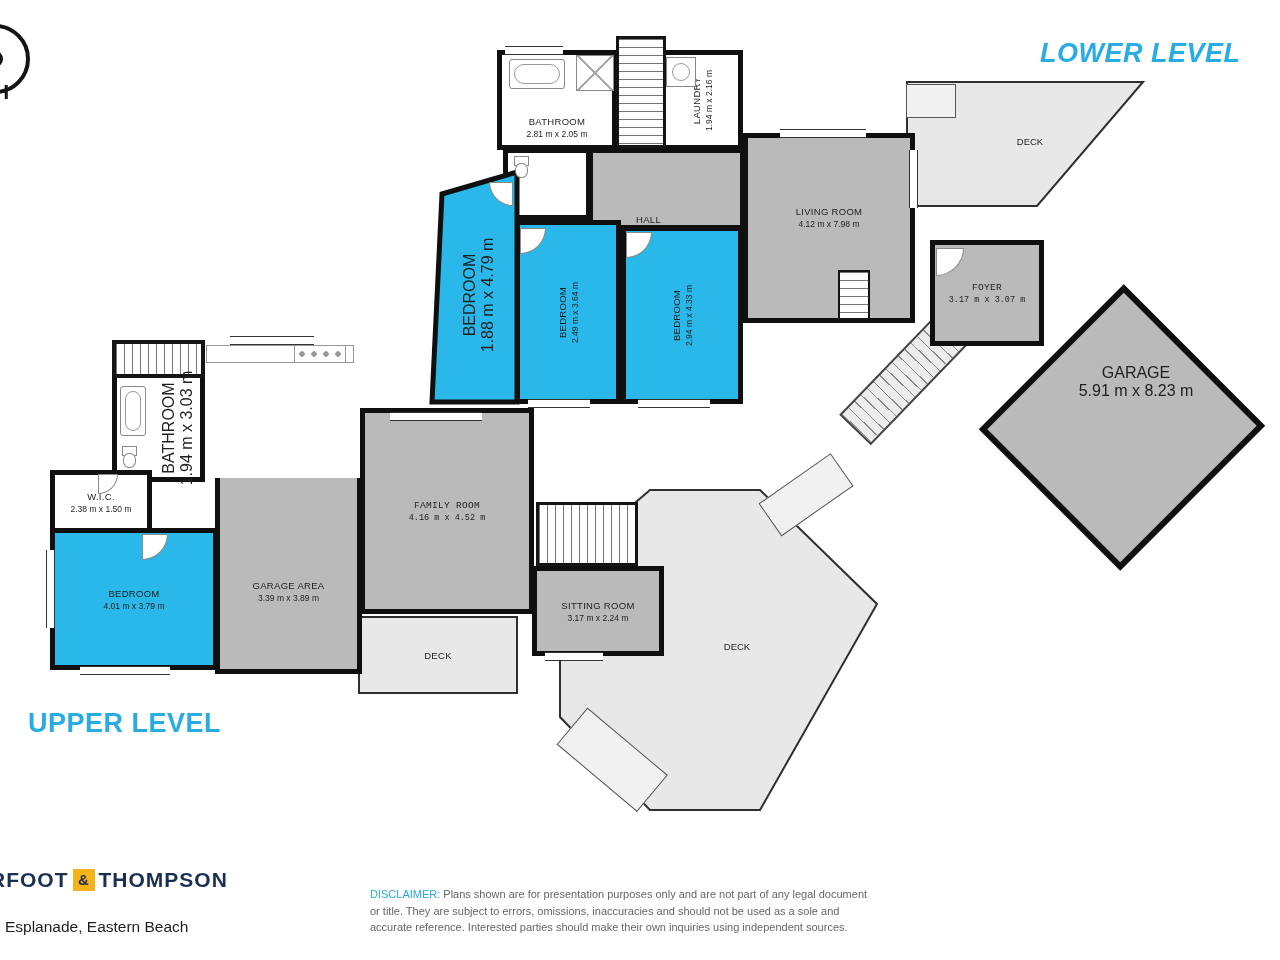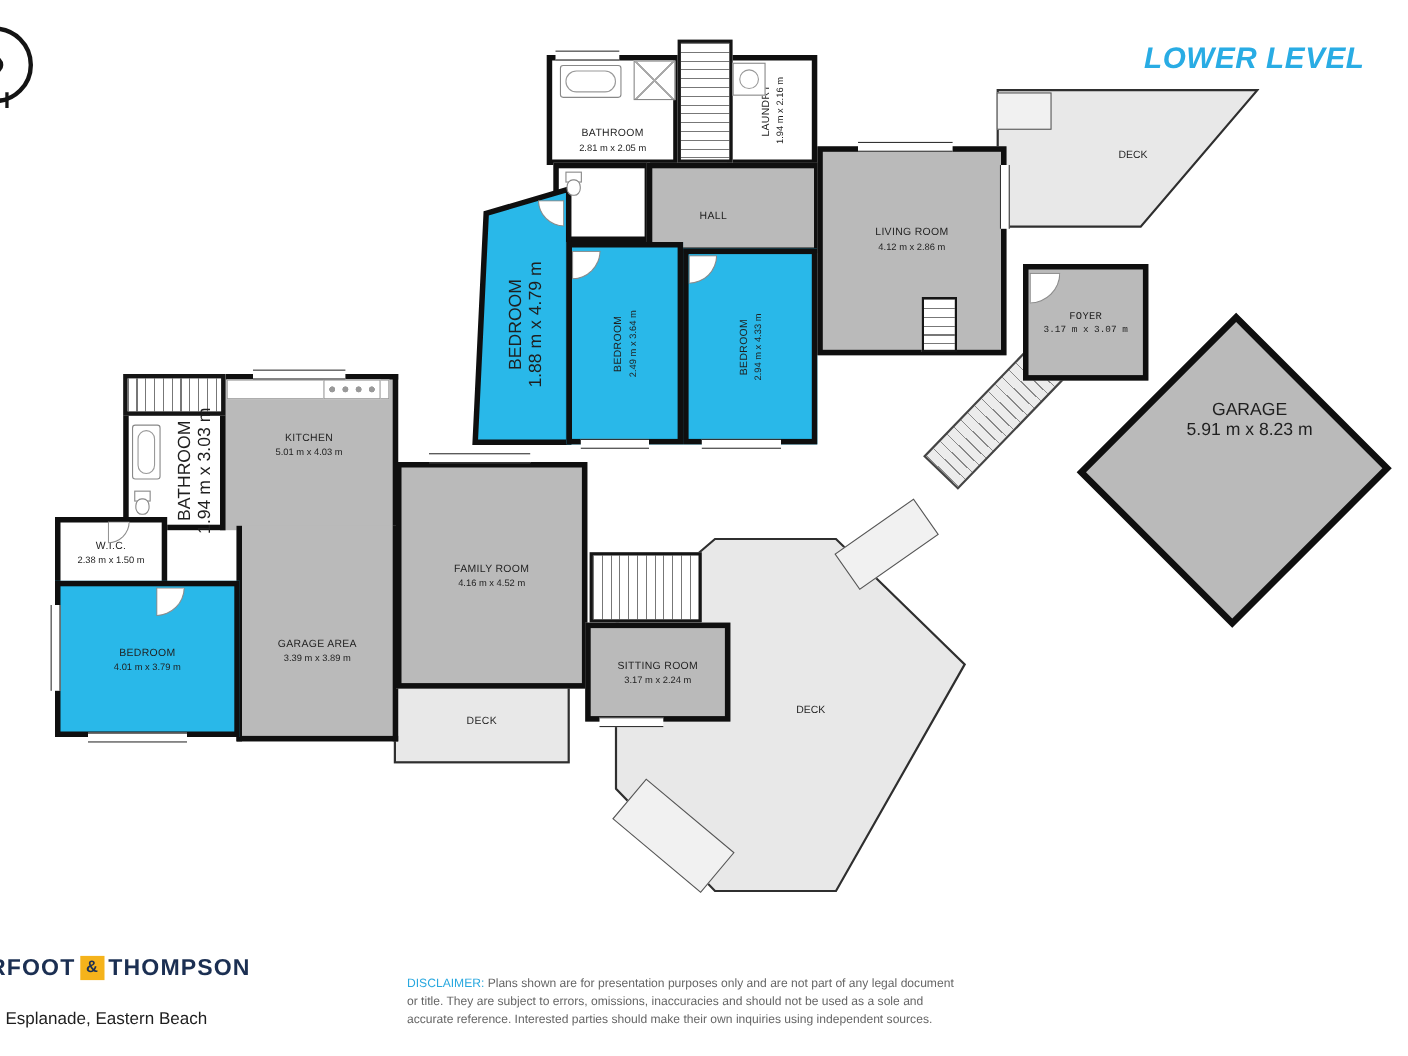--- a/index.html
+++ b/index.html
@@ -115,21 +115,21 @@
   <div class="toilet" style="left:514px; top:156px;"></div>
 
   <div class="room white" style="left:661px; top:50px; width:82px; height:100px;">
     <div class="label vlabel">
       <div class="rname">LAUNDRY</div>
       <div class="rdims">1.94 m x 2.16 m</div>
     </div>
   </div>
   <div class="washer" style="left:666px; top:57px; width:30px; height:30px;"></div>
 
-  <div class="room gray" style="left:588px; top:148px; width:157px; height:82px; padding-right:36px; padding-top:14px;">
+  <div class="room gray" style="left:588px; top:148px; width:157px; height:82px; padding-right:36px; padding-top:14px;align-items:flex-end;">
     <div class="label">
       <div class="rname">HALL</div>
     </div>
   </div>
 
   <svg class="shape roomz" style="left:428px; top:168px;" width="92" height="238" viewBox="0 0 92 238">
     <polygon points="14,26 89,4 89,234 4,234" fill="#29b8e9" stroke="#0f0f0f" stroke-width="5"></polygon>
   </svg>
   <div class="abs-label vert" style="left:479px; top:295px;">
     <div class="rname">BEDROOM</div>
@@ -146,21 +146,21 @@
   <div class="room blue" style="left:621px; top:226px; width:122px; height:178px;">
     <div class="label vlabel">
       <div class="rname">BEDROOM</div>
       <div class="rdims">2.94 m x 4.33 m</div>
     </div>
   </div>
 
   <div class="room gray" style="left:743px; top:133px; width:172px; height:190px; padding-bottom:22px;">
     <div class="label">
       <div class="rname">LIVING ROOM</div>
-      <div class="rdims">4.12 m x 2.86 m</div>
+      <div class="rdims">4.12 m x 7.98 m</div>
     </div>
   </div>
   <div class="stairs treads-h" style="left:838px; top:270px; width:32px; height:50px; border-width:2px;"></div>
 
   <div class="room gray" style="left:930px; top:240px; width:114px; height:106px;font-family:Liberation Mono, monospace;">
     <div class="label">
       <div class="rname">FOYER</div>
       <div class="rdims">3.17 m x 3.07 m</div>
     </div>
   </div>
@@ -168,42 +168,37 @@
   <div class="win" style="left:780px; top:129px; width:86px; height:9px;"></div>
   <div class="win" style="left:505px; top:46px; width:58px; height:9px;"></div>
   <div class="win" style="left:528px; top:399px; width:62px; height:9px;"></div>
   <div class="win" style="left:638px; top:399px; width:72px; height:9px;"></div>
   <div class="win v" style="left:909px; top:150px; width:9px; height:58px;"></div>
   <div class="arc" style="left:489px; top:182px; width:24px; height:24px; border-radius:0 0 0 100%;"></div>
   <div class="arc" style="left:520px; top:228px; width:26px; height:26px; border-radius:0 0 100% 0;"></div>
   <div class="arc" style="left:626px; top:232px; width:26px; height:26px; border-radius:0 0 100% 0;"></div>
   <div class="arc" style="left:936px; top:248px; width:28px; height:28px; border-radius:0 0 100% 0;"></div>
 
+  <div class="title" style="left:28px; top:708px;">UPPER LEVEL</div>
 
   <svg class="shape" style="left:555px; top:482px;" width="330" height="335" viewBox="0 0 330 335">
     <polygon points="95,8 205,8 322,122 205,328 95,328 5,235 5,85" fill="#e8e8e8" stroke="#2f2f2f" stroke-width="2"></polygon>
   </svg>
   <div class="abs-label" style="left:737px; top:646px;">
     <div class="rname" style="font-size:9.5px;">DECK</div>
   </div>
   <div class="stairs lite treads-v" style="left:770px; top:500px; width:88px; height:40px; transform-origin:left center; transform:rotate(-35deg);"></div>
   <div class="stairs lite treads-v" style="left:572px; top:702px; width:105px; height:48px; transform-origin:left center; transform:rotate(40deg);"></div>
 
   <div class="deck" style="left:358px; top:616px; width:160px; height:78px;">
     <div class="label">
       <div class="rname">DECK</div>
     </div>
   </div>
 
-  <div class="room gray" style="left:200px; top:340px; width:162px; height:142px; border-bottom:0; padding-bottom:18px;">
-    <div class="label">
-      <div class="rname">KITCHEN</div>
-      <div class="rdims">5.01 m x 4.03 m</div>
-    </div>
-  </div>
   <div class="counter" style="left:206px; top:345px; width:148px; height:18px;"></div>
   <div class="stove" style="left:294px; top:345px; width:52px; height:18px;"></div>
 
   <div class="room gray" style="left:215px; top:478px; width:147px; height:196px; border-top:0; align-items:flex-end; padding-bottom:66px;">
     <div class="label">
       <div class="rname">GARAGE AREA</div>
       <div class="rdims">3.39 m x 3.89 m</div>
     </div>
   </div>
 
@@ -223,21 +218,21 @@
     </div>
   </div>
 
   <div class="room blue" style="left:50px; top:528px; width:168px; height:142px;">
     <div class="label">
       <div class="rname">BEDROOM</div>
       <div class="rdims">4.01 m x 3.79 m</div>
     </div>
   </div>
 
-  <div class="room gray" style="left:360px; top:420px; width:174px; height:206px;">
+  <div class="room gray" style="left:360px; top:408px; width:174px; height:206px;font-family:Liberation Mono, monospace;">
     <div class="label">
       <div class="rname">FAMILY ROOM</div>
       <div class="rdims">4.16 m x 4.52 m</div>
     </div>
   </div>
 
   <div class="room gray" style="left:532px; top:566px; width:132px; height:90px;">
     <div class="label">
       <div class="rname">SITTING ROOM</div>
       <div class="rdims">3.17 m x 2.24 m</div>

